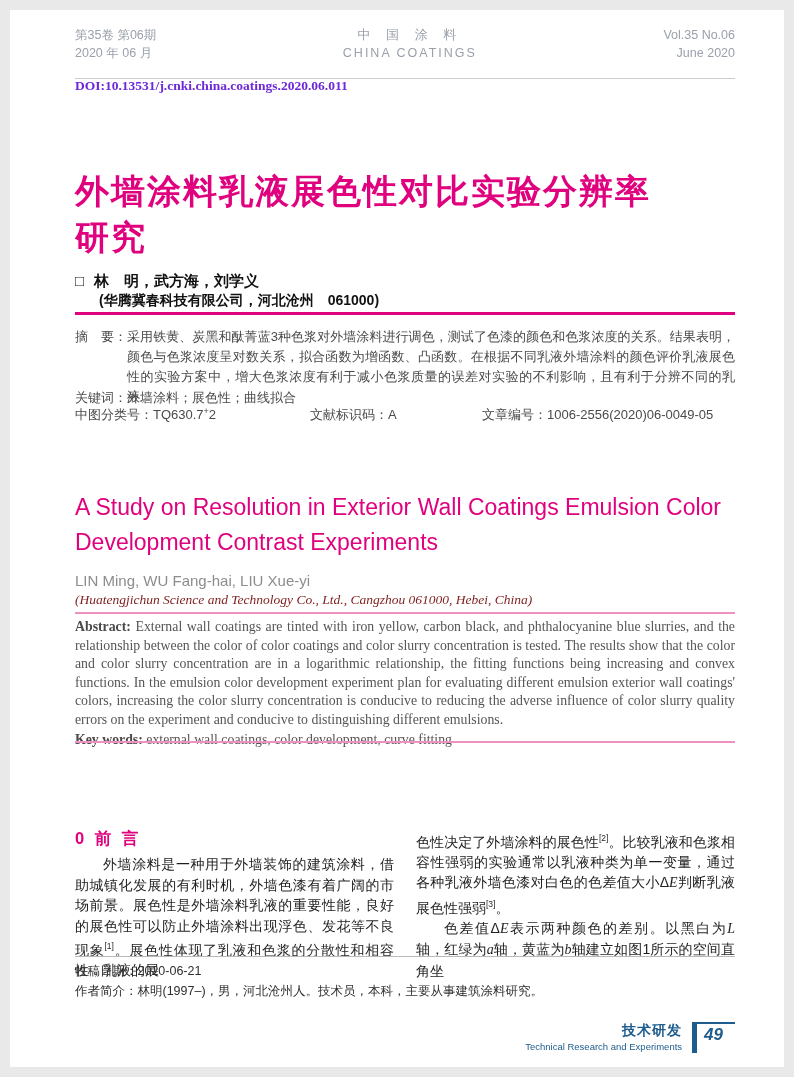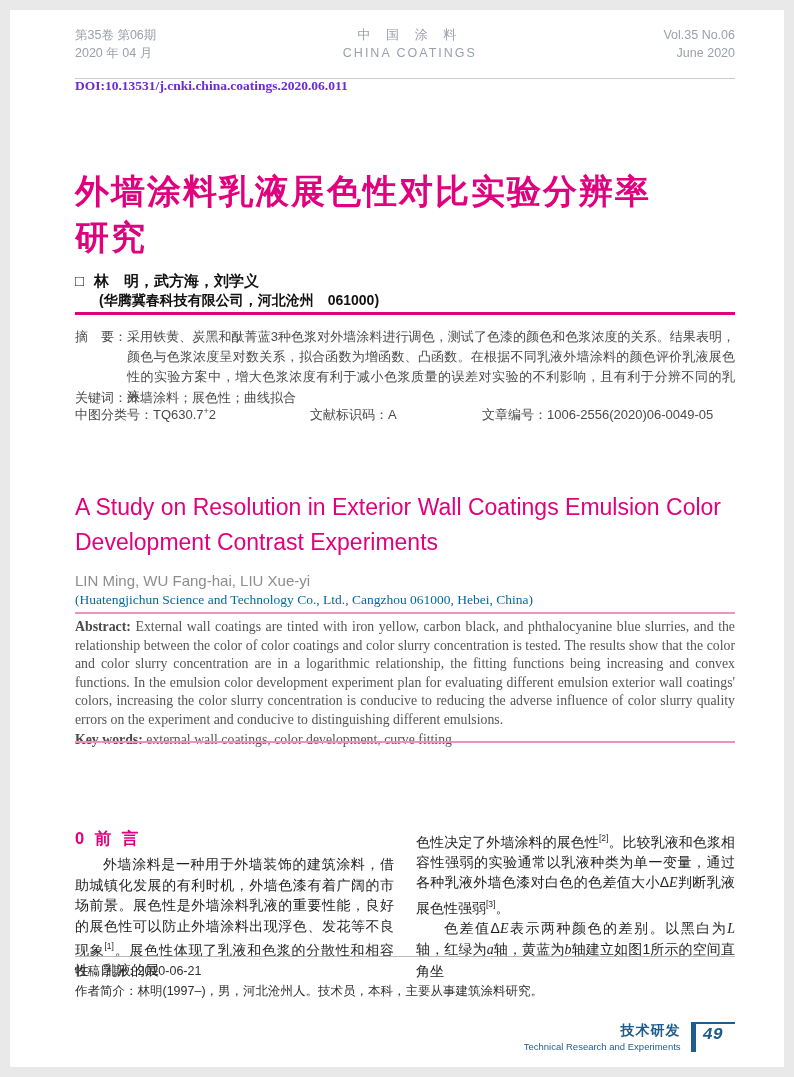--- a/index.html
+++ b/index.html
@@ -37,21 +37,21 @@
   .kw-cn{top:379px;font-size:13px;color:#4a4a4a;}
   .meta-row{top:396px;display:flex;font-size:13px;color:#4a4a4a;}
   .m1{width:235px;}
   .m2{width:172px;}
   .m3{flex:1;}
   sup{font-size:9px;}
 
   
   .title-en{top:480px;width:650px;font-size:23px;font-weight:normal;color:var(--magenta);line-height:35px;}
   .authors-en{top:562px;font-size:15px;color:#8d8d8d;}
-  .affil-en{top:582px;font-family:"Liberation Serif",serif;font-size:13.5px;color:#0369a1;}
+  .affil-en{top:582px;font-family:"Liberation Serif",serif;font-style:italic;font-size:13.5px;color:#7f1d1d;}
   .rule-pink{border-top:2px solid var(--pink);}
   .rp1{top:602px;}
   .rp2{top:731px;}
   .abs-en{top:608px;font-family:"Liberation Serif",serif;font-size:13.8px;line-height:18.5px;color:#555;text-align:justify;}
   .abs-en b{color:#4a4a4a;}
   .abs-en .kw{margin-top:2px;}
 
   
   .body-cols{top:818px;display:flex;gap:22px;}
   .col{width:319px;font-size:14px;line-height:20.4px;color:var(--ink);text-align:justify;}
@@ -63,32 +63,32 @@
   
   .fn-rule{top:946px;border-top:1px solid #b9b9b9;}
   .footnotes{top:952px;font-size:12.5px;line-height:19.5px;color:#2e2e2e;}
 
   
   .pfooter{position:absolute;right:49px;top:1012px;display:flex;align-items:flex-start;}
   .pf-text{text-align:right;color:var(--blue);}
   .pf-cn{font-size:14px;font-weight:bold;letter-spacing:1px;}
   .pf-en{font-size:9.5px;margin-top:1px;}
   .pf-num{margin-left:10px;border-top:2px solid var(--blue);border-left:5px solid var(--blue);
-          padding:1px 12px 8px 7px;font-family:Liberation Mono, monospace;
+          padding:1px 12px 8px 7px;font-family:Liberation Sans, sans-serif;
           font-style:italic;font-weight:bold;font-size:17px;color:var(--blue);}
 </style>
 </head>
 <body>
 
 <div class="sheet">
 
   <header class="blk jheader">
     <div class="jh-left">
       <div>第35卷 第06期</div>
-      <div>2020 年 04 月</div>
+      <div>2020 年 06 月</div>
     </div>
     <div class="jh-center">
       <div class="jh-cn">中 国 涂 料</div>
       <div class="jh-en">CHINA COATINGS</div>
     </div>
     <div class="jh-right">
       <div>Vol.35 No.06</div>
       <div>June 2020</div>
     </div>
   </header>

